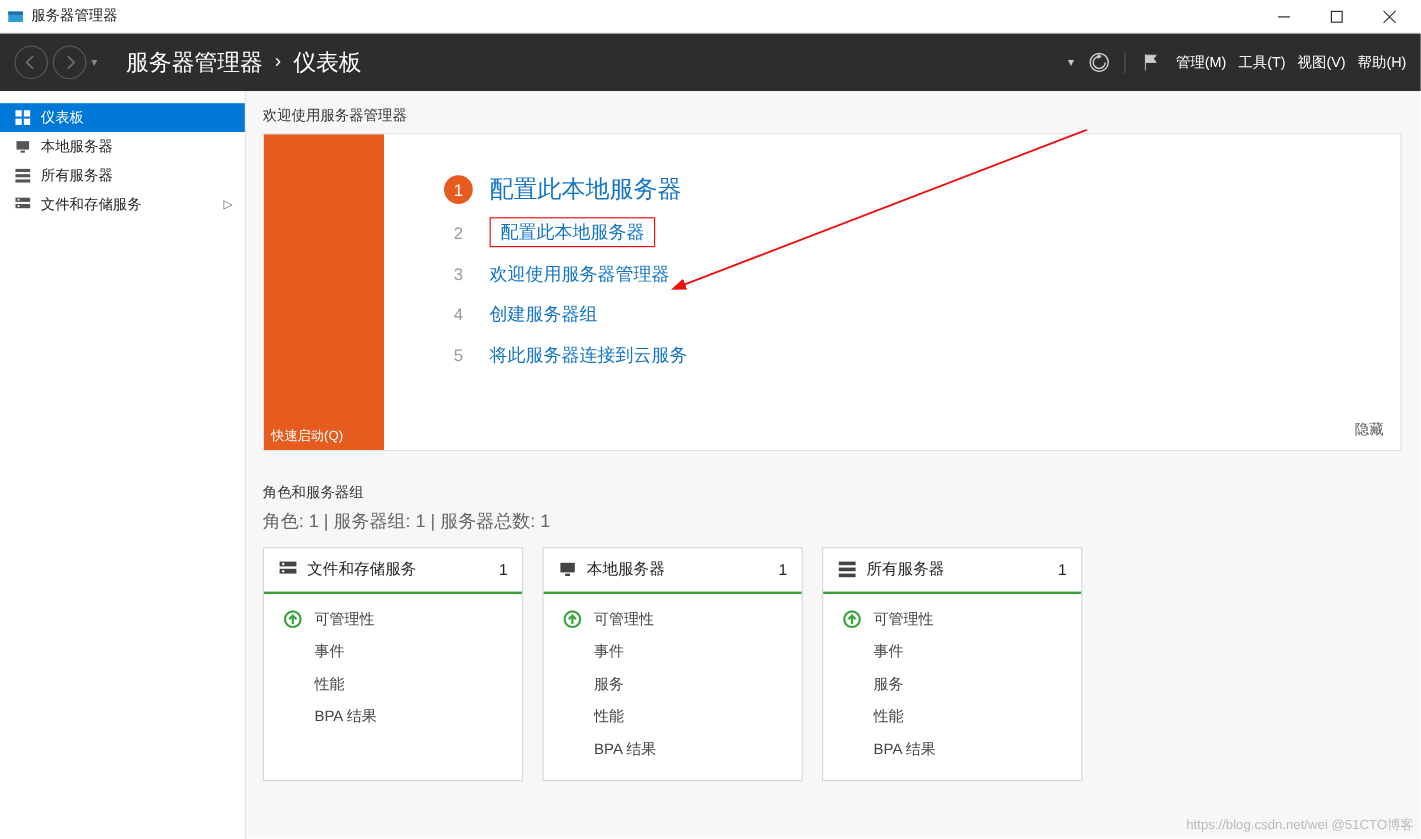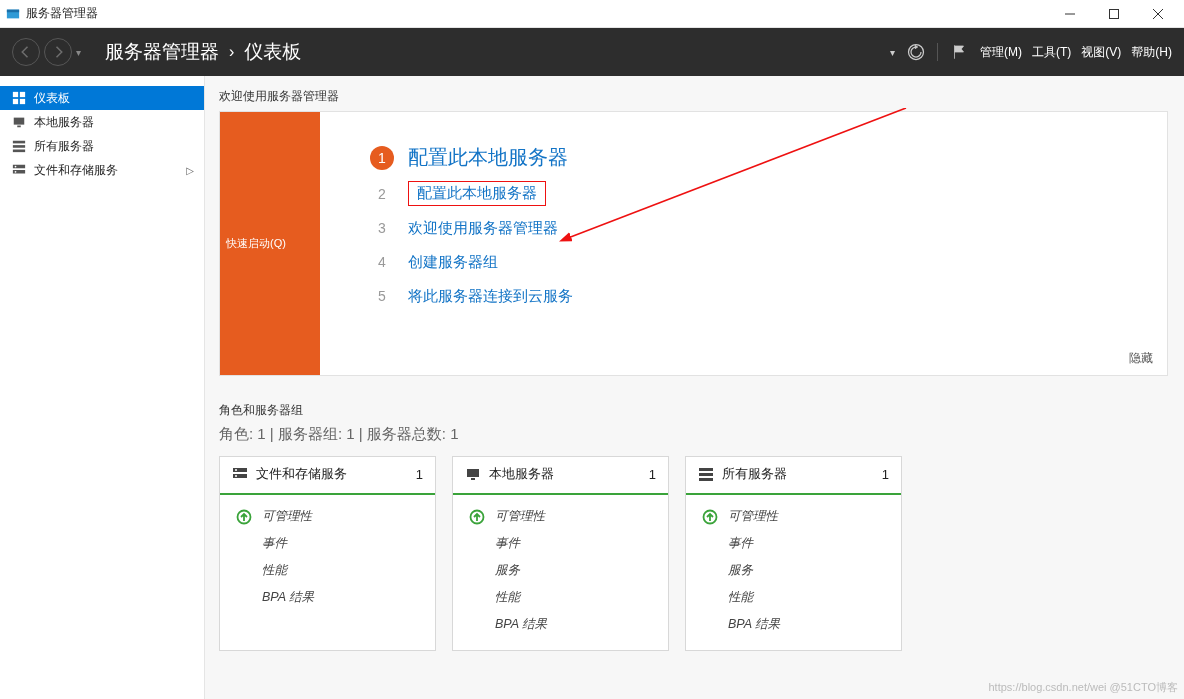--- a/index.html
+++ b/index.html
@@ -32,21 +32,21 @@
   .sidebar { width: 204px; background:#fff;  padding-top:10px; }
   .nav-row { height:24px; display:flex; align-items:center; gap:8px; padding:0 12px; position:relative; cursor:default;}
   .nav-row.selected { background:#0078d7; color:#fff; }
   .nav-row .nav-icon { width:14px; height:14px; display:flex; align-items:center; justify-content:center;}
   .nav-row .expand { position:absolute; right:10px; font-size:10px; color:#666;}
 
   .main { flex:1; background:#f7f7f7; padding: 12px 16px 12px 14px; overflow:auto; border-left:1px solid #e5e5e5;}
   .section-title { font-size:12px; color:#333; margin-bottom:6px; }
   .welcome-panel { background:#fff; border:1px solid #e2e2e2; position:relative; display:flex; min-height:265px; }
   .side-tabs { width:100px; display:flex; flex-direction:column; }
-  .side-tab { flex:1; display:flex; align-items:center; padding:4px 6px; color:#fff; font-size:11px;}
+  .side-tab { flex:1; display:flex; align-items:flex-end; padding:4px 6px; color:#fff; font-size:11px;}
   .side-tab.t1 { background:#e65c1f; }
   .side-tab.t2 { background:#f7a53b; }
   .side-tab.t3 { background:#f7a53b; }
   .quick { flex:1; padding: 22px 28px 18px 50px; position:relative;}
   .q-row { display:flex; align-items:center; gap:14px; margin:10px 0;}
   .q-num { width:24px; height:24px; border-radius:50%; display:flex; align-items:center; justify-content:center; font-size:14px; color:#999; border:none; background:transparent;}
   .q-num.active { background:#e65c1f; color:#fff; }
   .q-row.big .q-text { font-size:20px; color:#1374c6; }
   .q-row .q-text { font-size:15px; color:#1374c6;text-align:right; }
   .q-row.boxed .q-text { border:1.5px solid #e11; padding:2px 8px; }
@@ -56,21 +56,21 @@
   .roles-sub { font-size:15px; color:#666; margin-top:2px;}
   .tiles { display:flex; gap:16px; margin-top:12px;}
   .tile { width:217px; border:1px solid #d8d8d8; background:#fff; padding:8px 12px 12px 12px;}
   .tile-head { display:flex; align-items:center; gap:8px; justify-content:space-between; padding-bottom:10px;}
   .tile-head-left { display:flex; align-items:center; gap:8px;}
   .tile-ic { width:16px; height:16px; }
   .tile-title { font-size:13px;}
   .tile-count { font-size:13px;}
   .tile-sep { height:2px; background:#3aa33a; margin:0 -12px 8px -12px;}
   .tile-list { list-style:none; padding-left:4px;}
-  .tile-list li { display:flex; align-items:flex-end; gap:10px; padding:5px 0; font-size:12.5px; color:#444;font-style:italic;}
+  .tile-list li { display:flex; align-items:flex-start; gap:10px; padding:5px 0; font-size:12.5px; color:#444;}
   .up-ic { width:16px; height:16px; }
   .up-placeholder { width:16px; height:16px; display:inline-block;}
 
   
   .anno { position:absolute; left:556px; top:108px; pointer-events:none; }
   .watermark { position:absolute; right:6px; bottom:4px; font-size:11px; color:#bbb;}
 </style>
 </head>
 <body>
 

